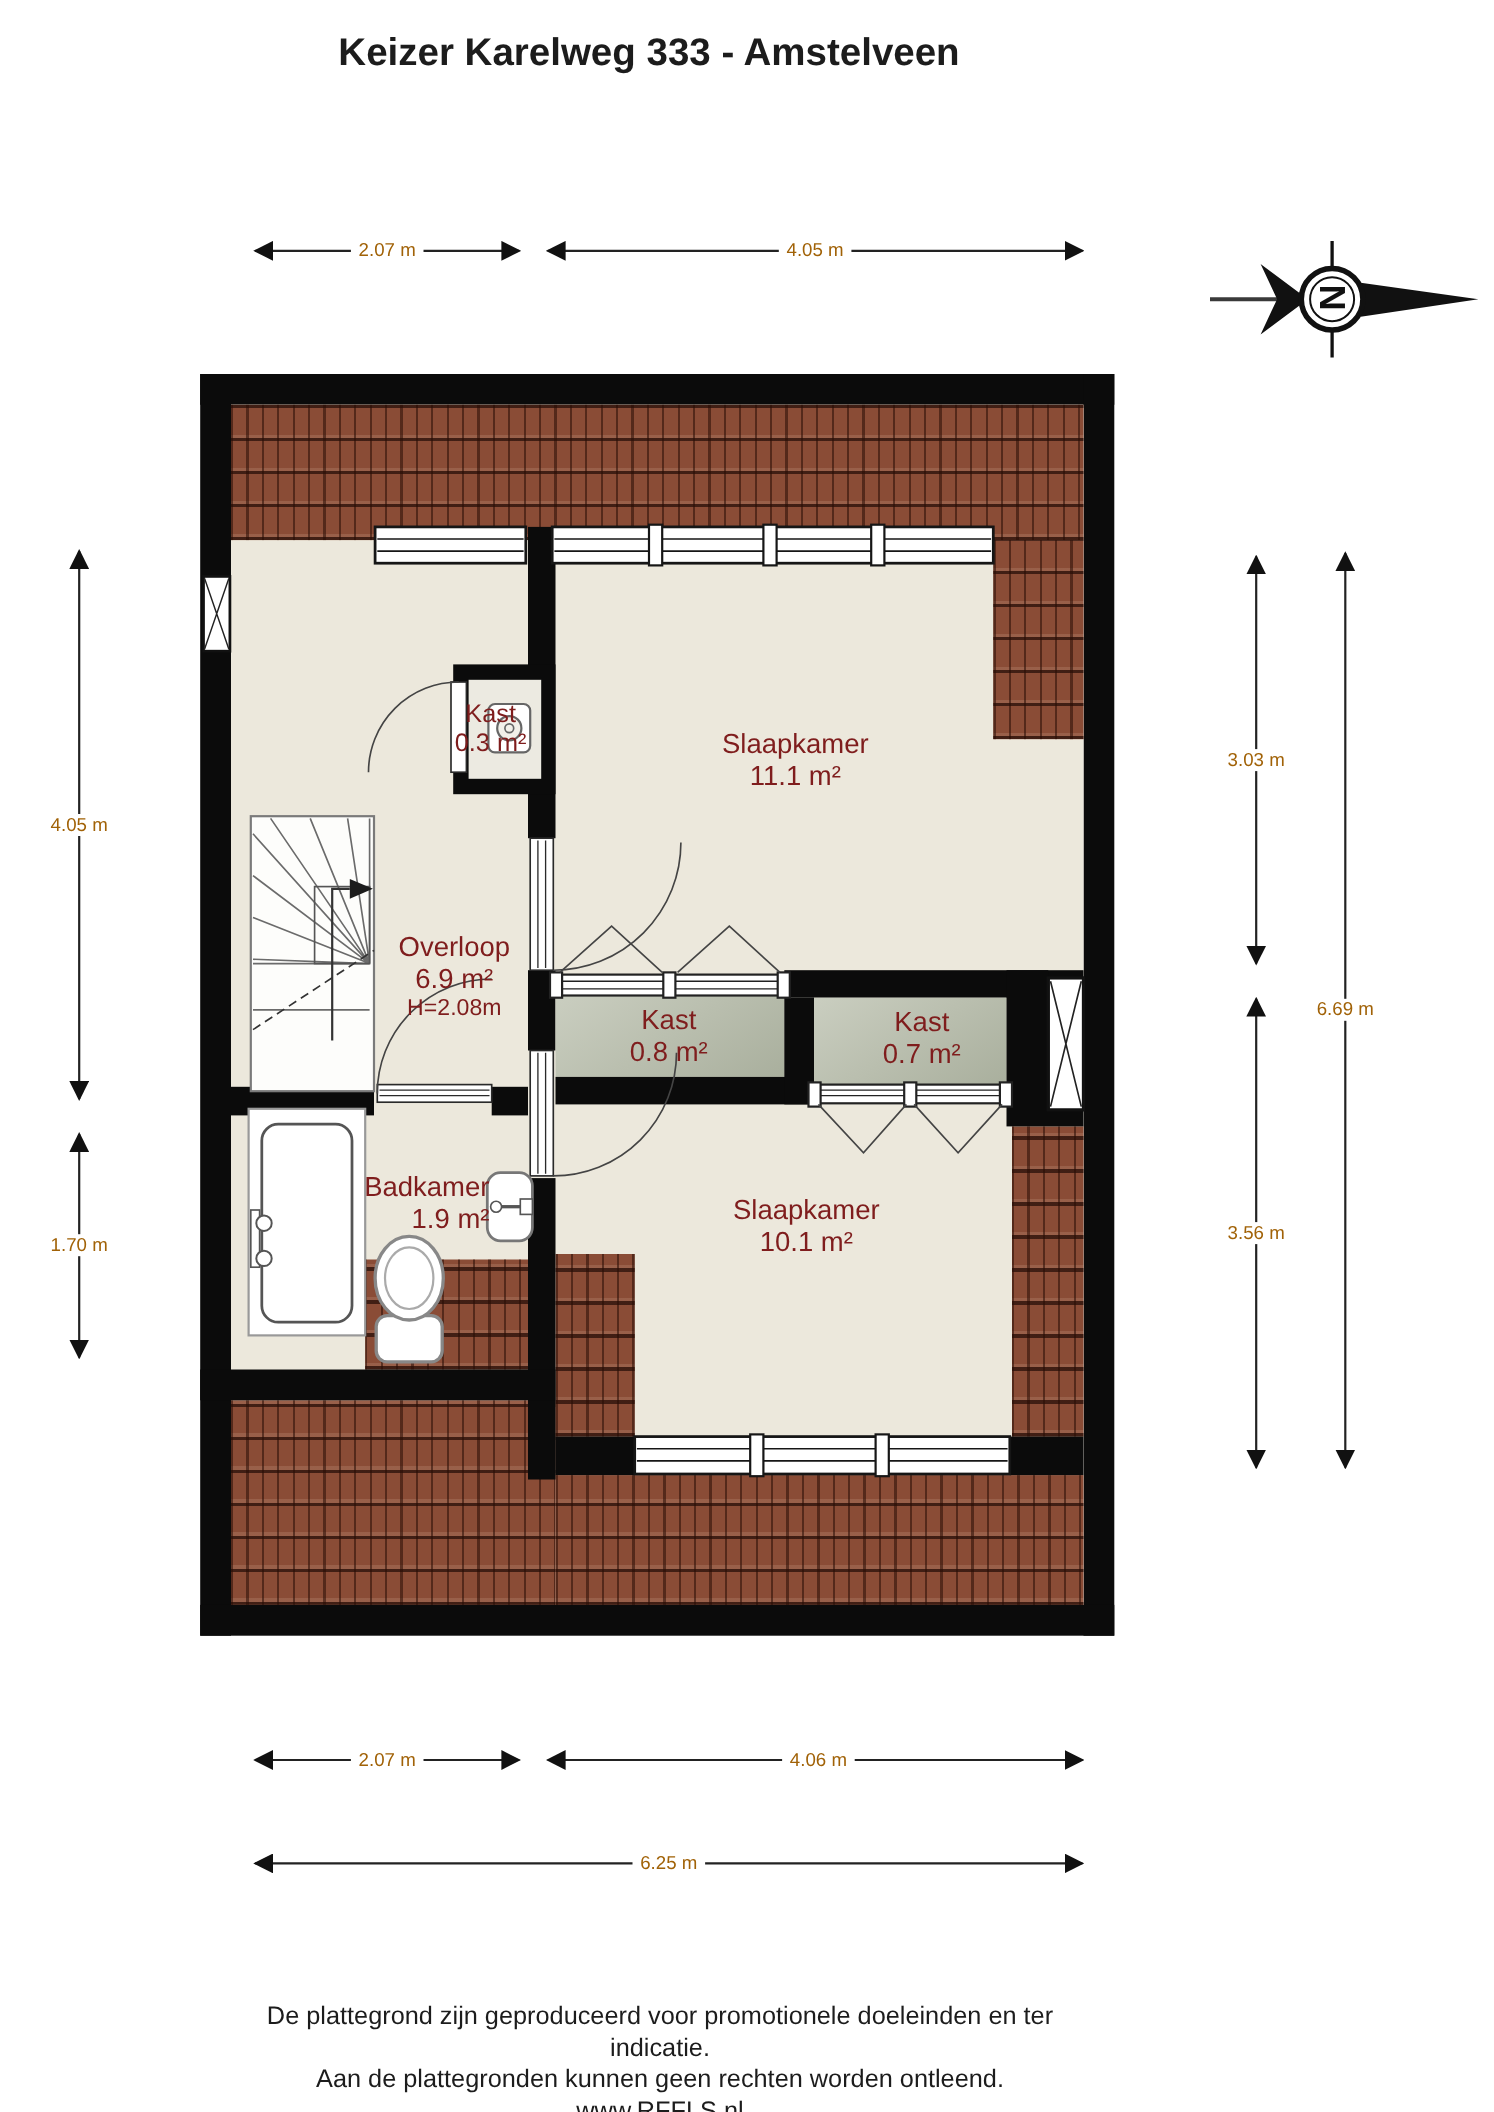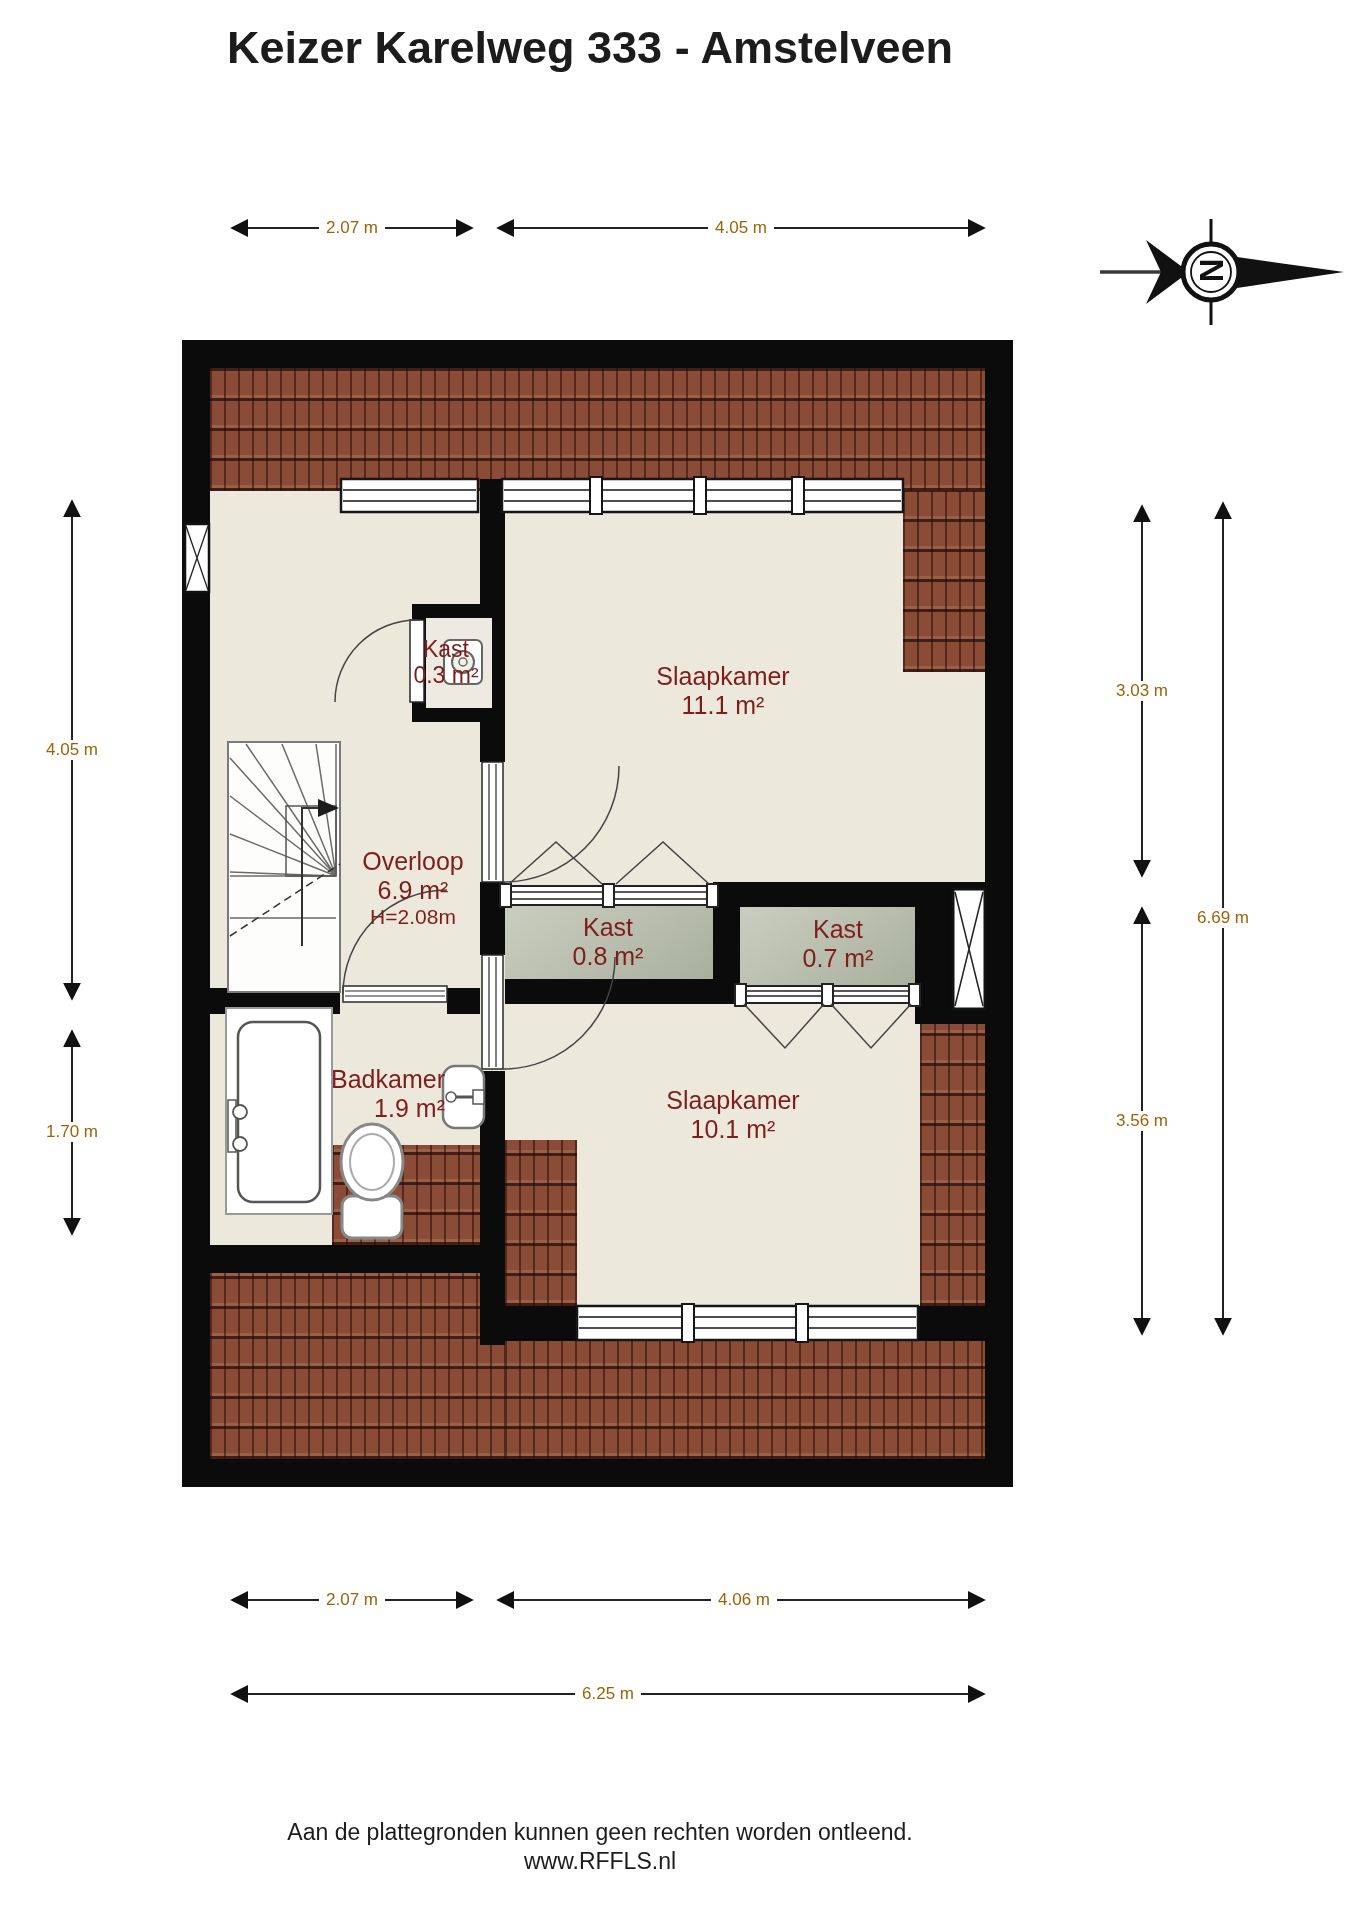--- a/index.html
+++ b/index.html
@@ -13,21 +13,21 @@
       repeating-linear-gradient(0deg, rgba(25,6,2,0.65) 0 3px, rgba(255,228,205,0.13) 3px 6px, rgba(0,0,0,0) 6px 30px);}
   .kint{position:absolute;background:linear-gradient(145deg,#cacec0,#a9af9d);}
   .kcvint{position:absolute;background:#eceae1;}
   .lab{position:absolute;transform:translate(-50%,-50%);font-size:25px;line-height:1.15;
        white-space:nowrap;text-align:center;color:#7f1d1d;z-index:7;}
   .lab.small{font-size:21px;}
   .lab.kcv{font-size:23px;}
   .dim{position:absolute;transform:translate(-50%,-50%);font-size:17px;background:#ffffff;
        padding:0 7px;white-space:nowrap;color:#a16207;z-index:7;}
   .title-block{position:absolute;left:590px;top:24px;transform:translateX(-50%);
-       text-align:right;font-weight:bold;font-size:45px;line-height:48px;z-index:7;}
+       text-align:right;font-weight:bold;font-size:35px;line-height:48px;z-index:7;}
   .footer-block{position:absolute;left:600px;top:1818px;transform:translateX(-50%);
        text-align:center;font-size:23px;line-height:28.5px;z-index:7;}
   .compass-letter{position:absolute;left:1211px;top:272px;transform:translate(-50%,-54%) rotate(90deg);
        font-weight:bold;font-size:33px;z-index:7;color:#111;}
   svg.linework{position:absolute;left:0;top:0;z-index:5;pointer-events:none;}
 </style>
 </head>
 <body>
 
 <div id="canvas">
@@ -254,17 +254,18 @@
   <div class="dim" style="left:1142px;top:691px;">3.03 m</div>
   <div class="dim" style="left:1223px;top:918px;">6.69 m</div>
   <div class="dim" style="left:1142px;top:1121px;text-align:center;">3.56 m</div>
   <div class="dim" style="left:352px;top:1600px;">2.07 m</div>
   <div class="dim" style="left:744px;top:1600px;">4.06 m</div>
   <div class="dim" style="left:608px;top:1694px;">6.25 m</div>
 
   <div class="compass-letter">N</div>
 
   <div class="footer-block">
+    <div>De plattegrond zijn geproduceerd voor promotionele doeleinden en ter indicatie.</div>
     <div>Aan de plattegronden kunnen geen rechten worden ontleend.</div>
     <div>www.RFFLS.nl</div>
   </div>
 
 </div>
 
 </body></html>

